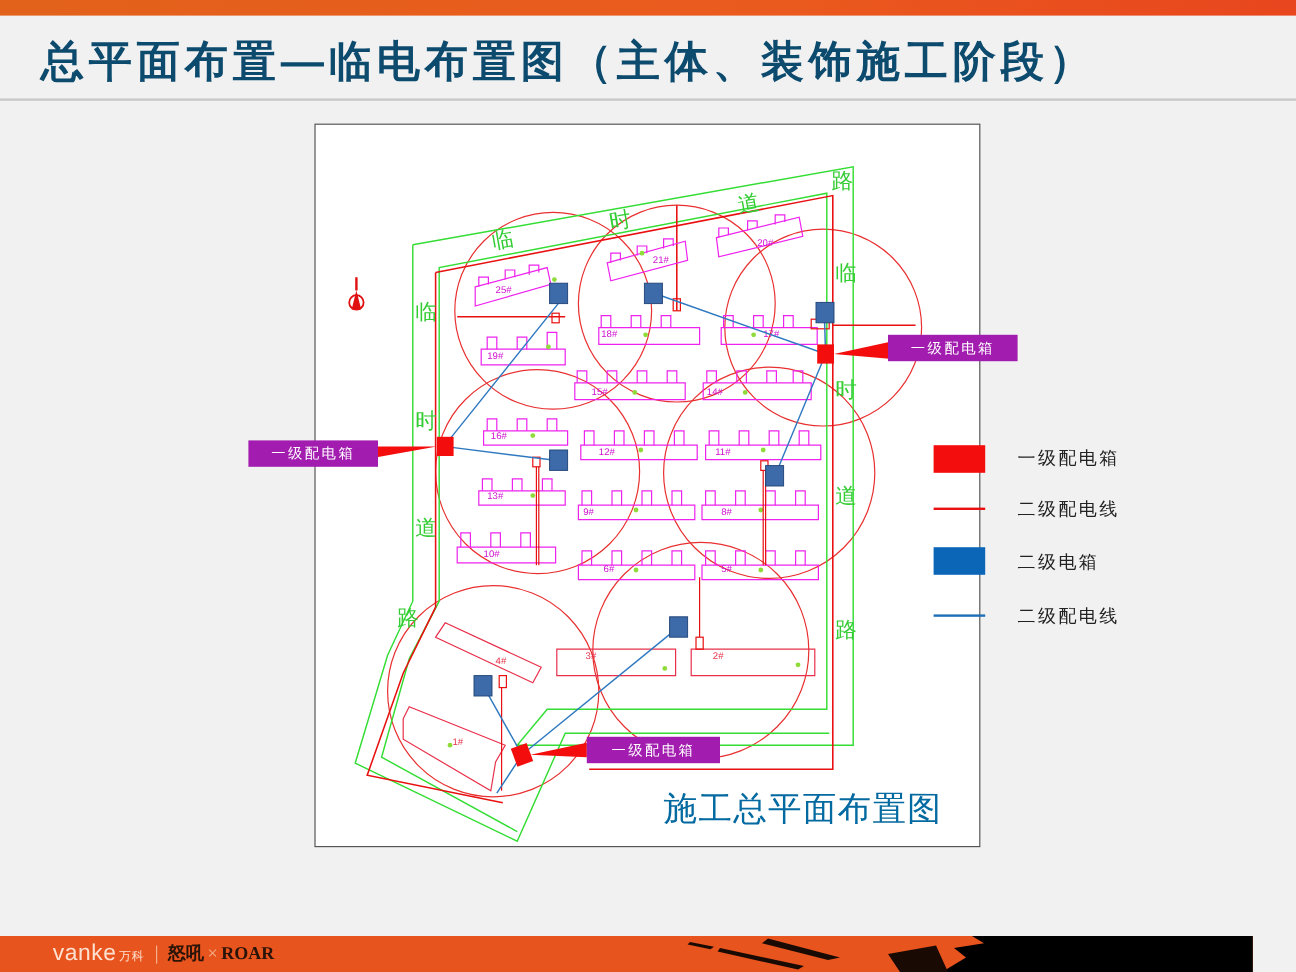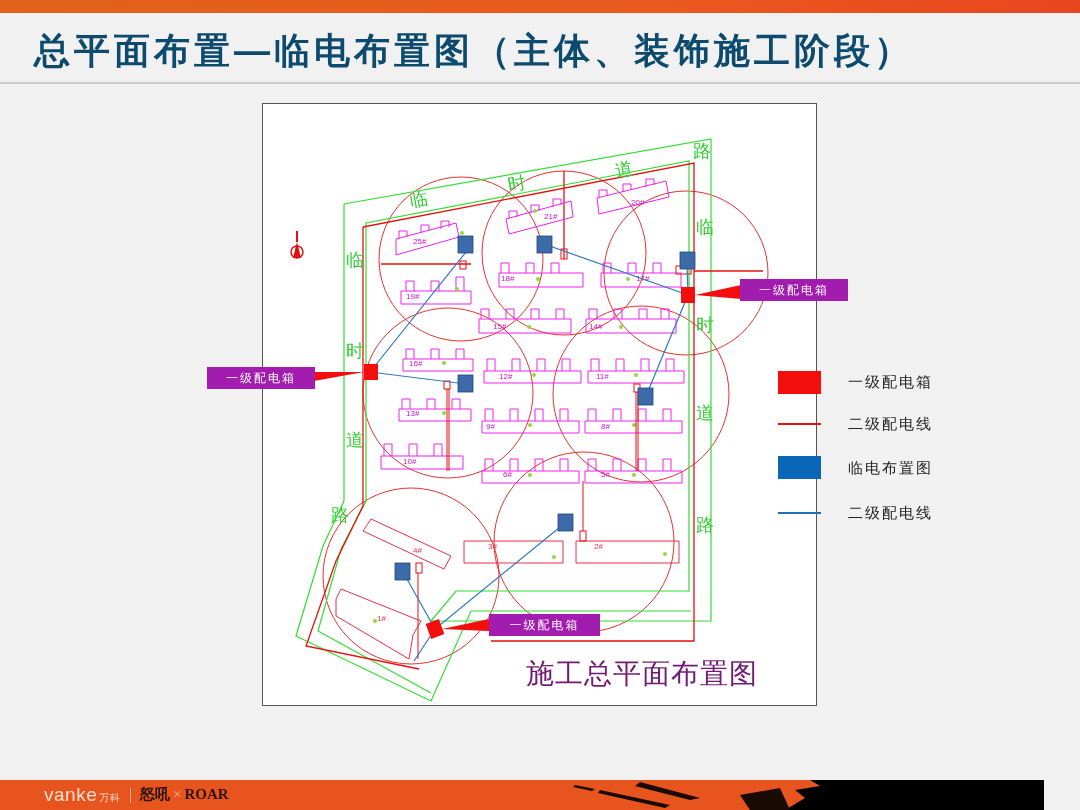--- a/index.html
+++ b/index.html
@@ -3,21 +3,21 @@
 <meta charset="utf-8">
 <style>
   html, body { margin:0; padding:0; }
   body { width:1080px; height:810px; position:relative; background:#f1f1f1; overflow:hidden; font-family:"DejaVu Serif", serif; }
   .topbar { position:absolute; left:0; top:0; width:1080px; height:13px; background:linear-gradient(90deg,#e2621b,#ea5a1e 60%,#e8461e); }
   .title { position:absolute; left:14px; top:22px; height:58px; line-height:58px; font-family:Liberation Sans, sans-serif; font-size:36px; font-weight:bold; color:#0c4a6e; letter-spacing:4px; white-space:nowrap;margin-left:20px; }
   .title-rule { position:absolute; left:0; top:82px; width:1080px; height:2px; background:#c9c9c9; }
   .drawing-frame { position:absolute; left:262px; top:103px; width:555px; height:603px; background:#fff; border:1.5px solid #555; box-sizing:border-box; }
   .drawing-frame svg { position:absolute; left:0; top:0; }
   .callout { position:absolute; height:22px; line-height:22px; background:#a21caf; color:#fff; font-size:12px; text-align:center; letter-spacing:2px; font-family:"DejaVu Serif", serif; }
-  .drawing-caption { position:absolute; left:526px; top:655px; font-size:28px; color:#701a75; font-family:"DejaVu Serif", serif; letter-spacing:1px; }
+  .drawing-caption { position:absolute; left:553px; top:655px; font-size:28px; color:#0369a1; font-family:"DejaVu Serif", serif; letter-spacing:1px; }
   .legend { position:absolute; left:778px; top:368px; width:200px; }
   .legend-item { position:absolute; left:0; width:200px; height:24px; }
   .legend-swatch { position:absolute; left:0; }
   .legend-label { position:absolute; left:70px; top:2px; font-size:15px; color:#222; letter-spacing:2px; font-family:"DejaVu Serif", serif; white-space:nowrap; }
   .footer { position:absolute; left:0; top:780px; width:1044px; height:30px; background:#e8541e; overflow:hidden; }
   .footer-brand { position:absolute; left:44px; top:4px; font-family:"Liberation Sans", sans-serif; font-size:19px; color:#fde0cf; letter-spacing:0.5px; white-space:nowrap; }
   .footer-brand .cn { font-size:10px; margin-left:2px; }
   .footer-sep { position:absolute; left:130px; top:8px; width:1px; height:15px; background:#f5b08c; }
   .footer-partner { position:absolute; left:140px; top:5px; font-family:Liberation Serif, serif; font-weight:bold; font-size:15px; color:#2a1408; white-space:nowrap; }
   .footer-partner .x { color:#f5b08c; font-weight:normal; margin:0 3px; }
@@ -225,21 +225,21 @@
   <div class="legend-item" style="top:3px;">
     <span class="legend-swatch" style="top:0; width:43px; height:23px; background:#f40d0d;"></span>
     <span class="legend-label">一级配电箱</span>
   </div>
   <div class="legend-item" style="top:45px;">
     <span class="legend-swatch" style="top:10px; width:43px; height:2px; background:#e81010;"></span>
     <span class="legend-label">二级配电线</span>
   </div>
   <div class="legend-item" style="top:89px;">
     <span class="legend-swatch" style="top:-1px; width:43px; height:23px; background:#0c66b8;"></span>
-    <span class="legend-label">临电布置图</span>
+    <span class="legend-label">二级电箱</span>
   </div>
   <div class="legend-item" style="top:134px;">
     <span class="legend-swatch" style="top:10px; width:43px; height:2px; background:#1c6fb8;"></span>
     <span class="legend-label">二级配电线</span>
   </div>
 </div>
 
 <div class="footer">
   <div class="footer-brand">
     <span>vanke</span><span class="cn">万科</span>

